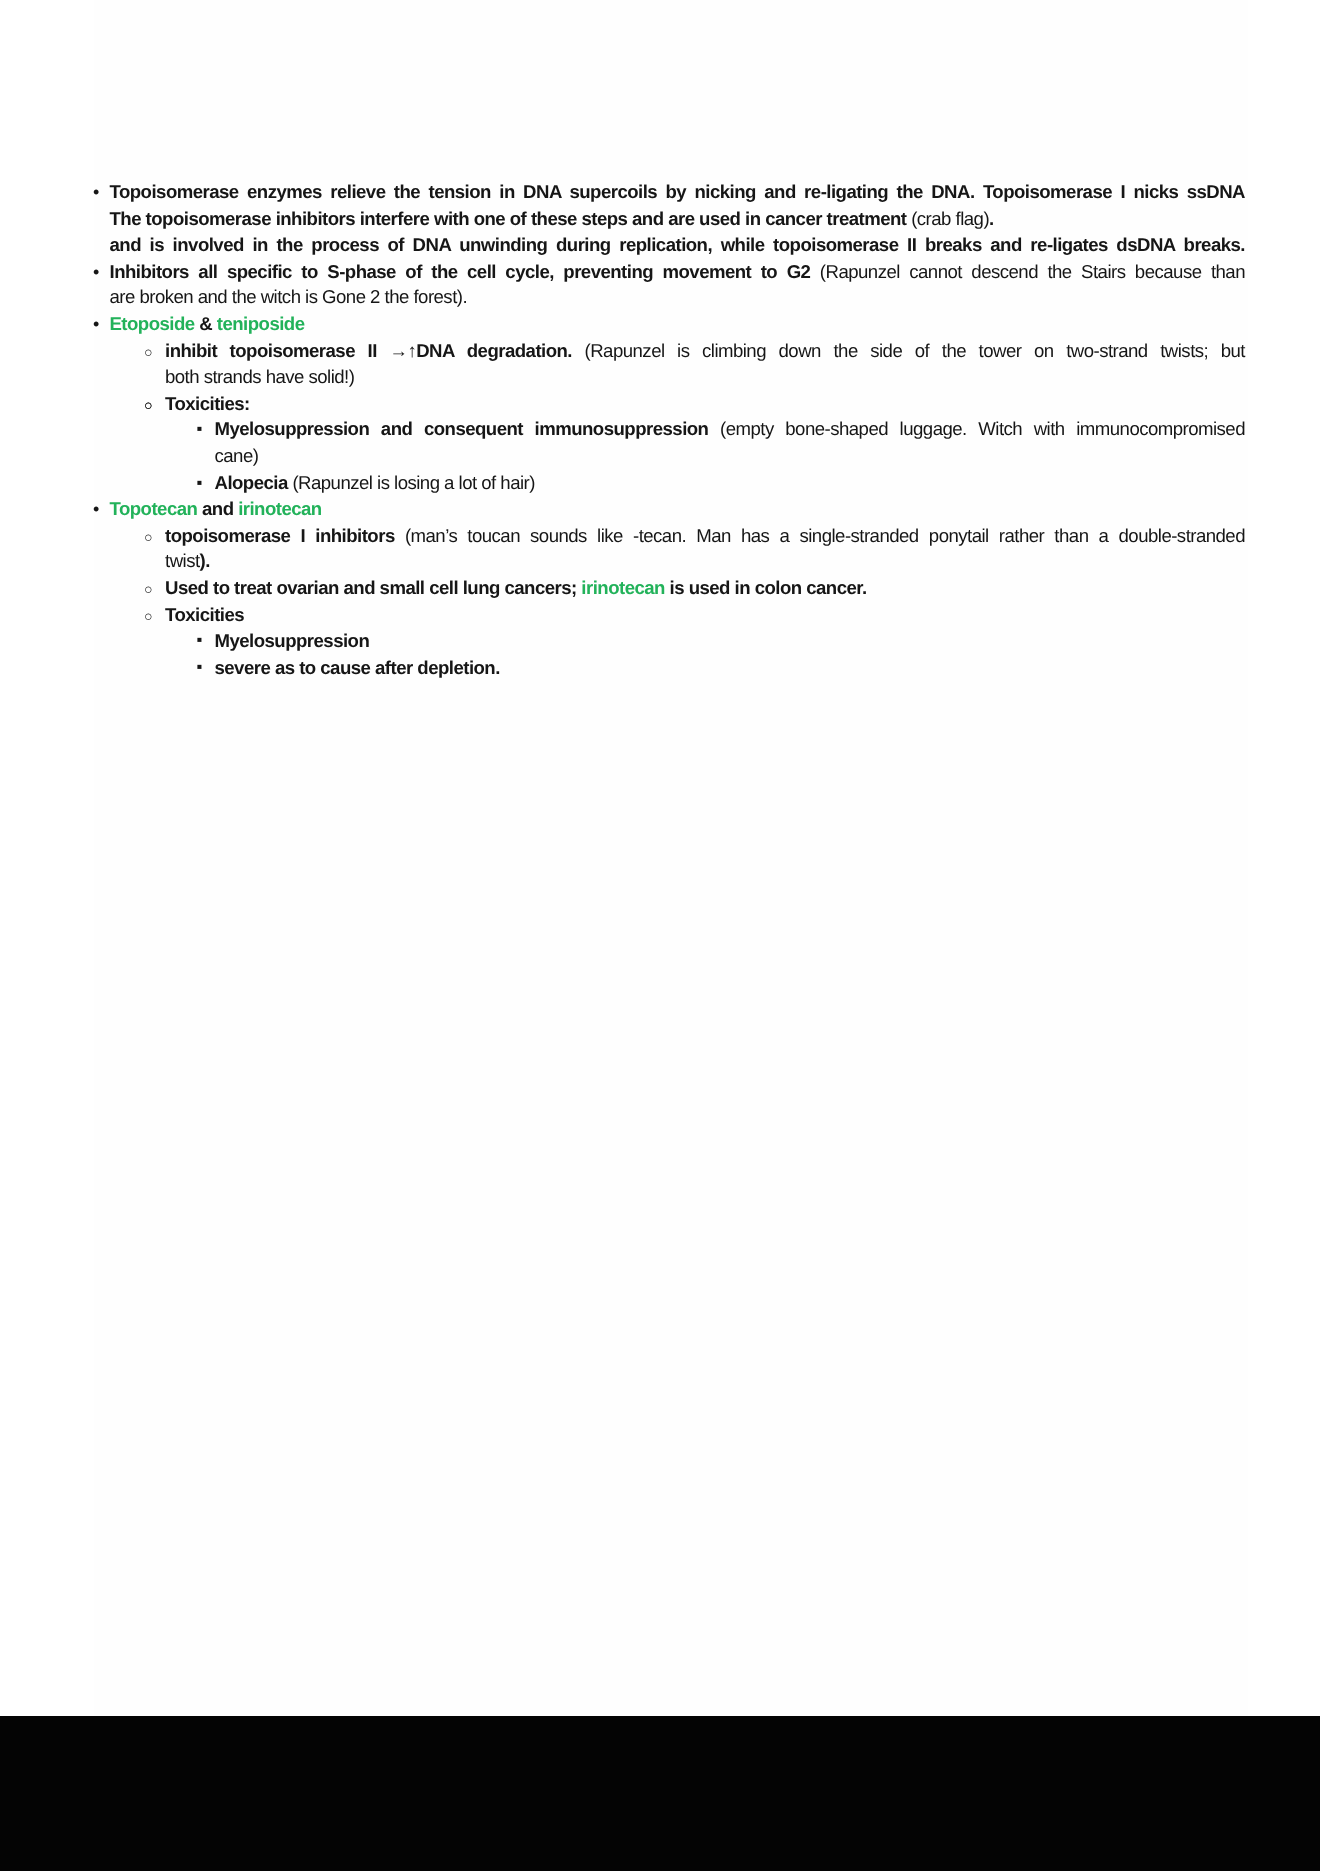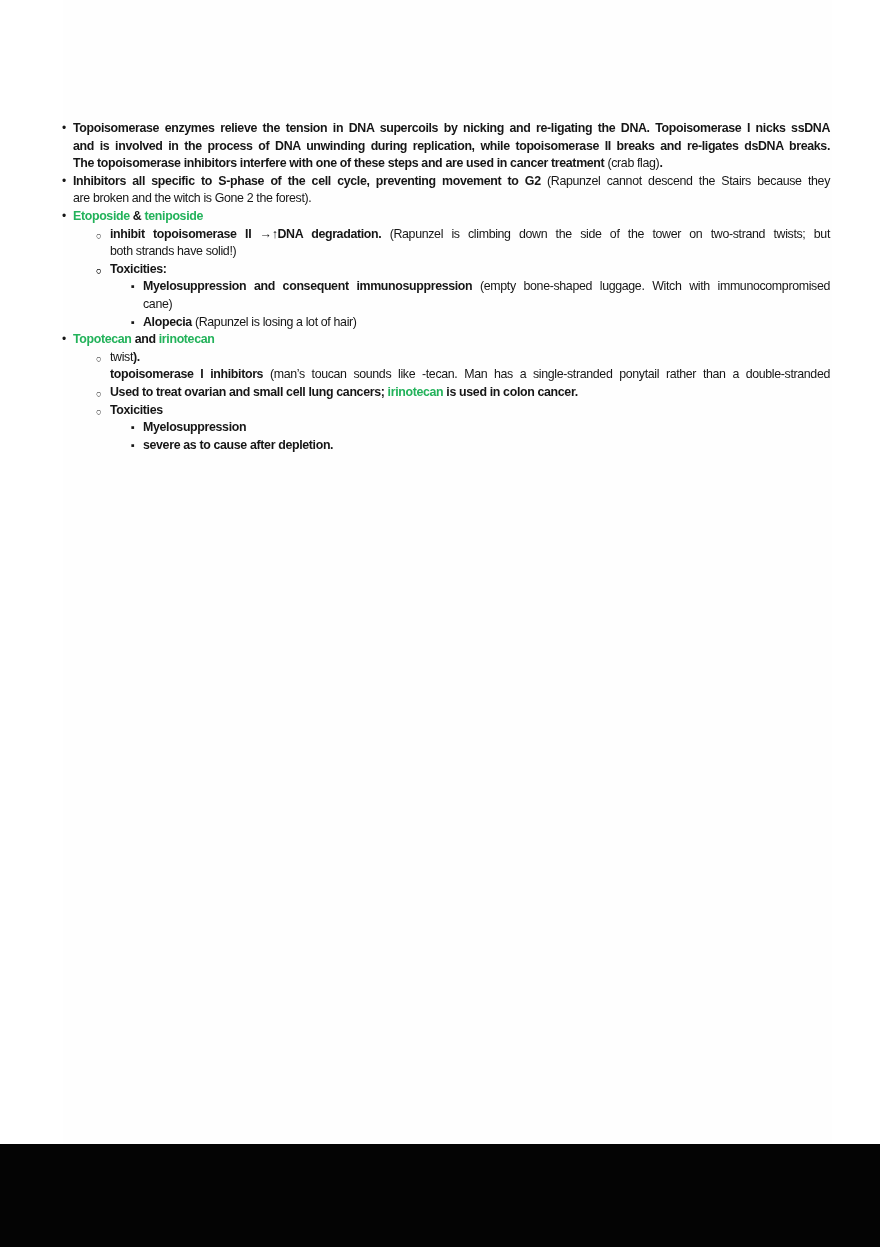--- a/index.html
+++ b/index.html
@@ -44,26 +44,26 @@
 </style>
 </head>
 <body>
 
 <div id="canvas">
   <div class="page-area"></div>
   <div class="doc" id="doc-text">
       <div class="para lvl1">
         <span class="marker m1">•</span>
         <div class="line just"><span class="b">Topoisomerase enzymes relieve the tension in DNA supercoils by nicking and re-ligating the DNA. Topoisomerase I nicks ssDNA</span></div>
+        <div class="line"><span class="b">The topoisomerase inhibitors interfere with one of these steps and are used in cancer treatment </span><span>(crab flag)</span><span class="b">.</span></div>
         <div class="line just"><span class="b">and is involved in the process of DNA unwinding during replication, while topoisomerase II breaks and re-ligates dsDNA breaks.</span></div>
-        <div class="line"><span class="b">The topoisomerase inhibitors interfere with one of these steps and are used in cancer treatment </span><span>(crab flag)</span><span class="b">.</span></div>
       </div>
       <div class="para lvl1">
         <span class="marker m1">•</span>
-        <div class="line just"><span class="b">Inhibitors all specific to S-phase of the cell cycle, preventing movement to G2 </span><span>(Rapunzel cannot descend the Stairs because they</span></div>
+        <div class="line just"><span class="b">Inhibitors all specific to S-phase of the cell cycle, preventing movement to G2 </span><span>(Rapunzel cannot descend the Stairs because than</span></div>
         <div class="line"><span>are broken and the witch is Gone 2 the forest).</span></div>
       </div>
       <div class="para lvl1">
         <span class="marker m1">•</span>
         <div class="line"><span class="b g">Etoposide</span><span class="b"> &amp; </span><span class="b g">teniposide</span></div>
       </div>
       <div class="para lvl2">
         <span class="marker m2">○</span>
         <div class="line just"><span class="b">inhibit topoisomerase II →↑DNA degradation. </span><span>(Rapunzel is climbing down the side of the tower on two-strand twists; but</span></div>
         <div class="line"><span>both strands have solid!)</span></div>
@@ -83,22 +83,22 @@
       <div class="para lvl3">
         <span class="marker m3">▪</span>
         <div class="line"><span class="b">Alopecia </span><span>(Rapunzel is losing a lot of hair)</span></div>
       </div>
       <div class="para lvl1">
         <span class="marker m1">•</span>
         <div class="line"><span class="b g">Topotecan</span><span class="b"> and </span><span class="b g">irinotecan</span></div>
       </div>
       <div class="para lvl2">
         <span class="marker m2">○</span>
+        <div class="line just"><span class="b">topoisomerase I inhibitors </span><span>(man’s toucan sounds like -tecan. Man has a single-stranded ponytail rather than a double-stranded</span></div>
         <div class="line"><span>twist</span><span class="b">).</span></div>
-        <div class="line just"><span class="b">topoisomerase I inhibitors </span><span>(man’s toucan sounds like -tecan. Man has a single-stranded ponytail rather than a double-stranded</span></div>
       </div>
       <div class="para lvl2">
         <span class="marker m2">○</span>
         <div class="line"><span class="b">Used to treat ovarian and small cell lung cancers; </span><span class="b g">irinotecan</span><span class="b"> is used in colon cancer.</span></div>
       </div>
       <div class="para lvl2">
         <span class="marker m2">○</span>
         <div class="line"><span class="b">Toxicities</span></div>
       </div>
       <div class="para lvl3">

